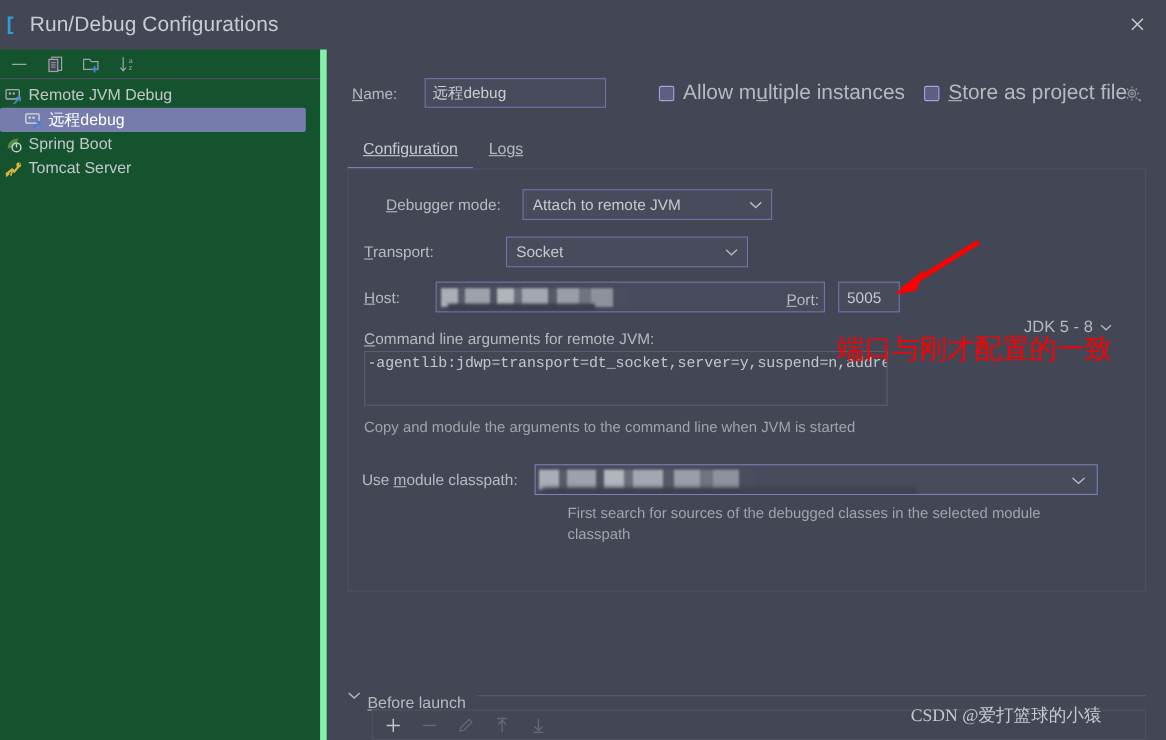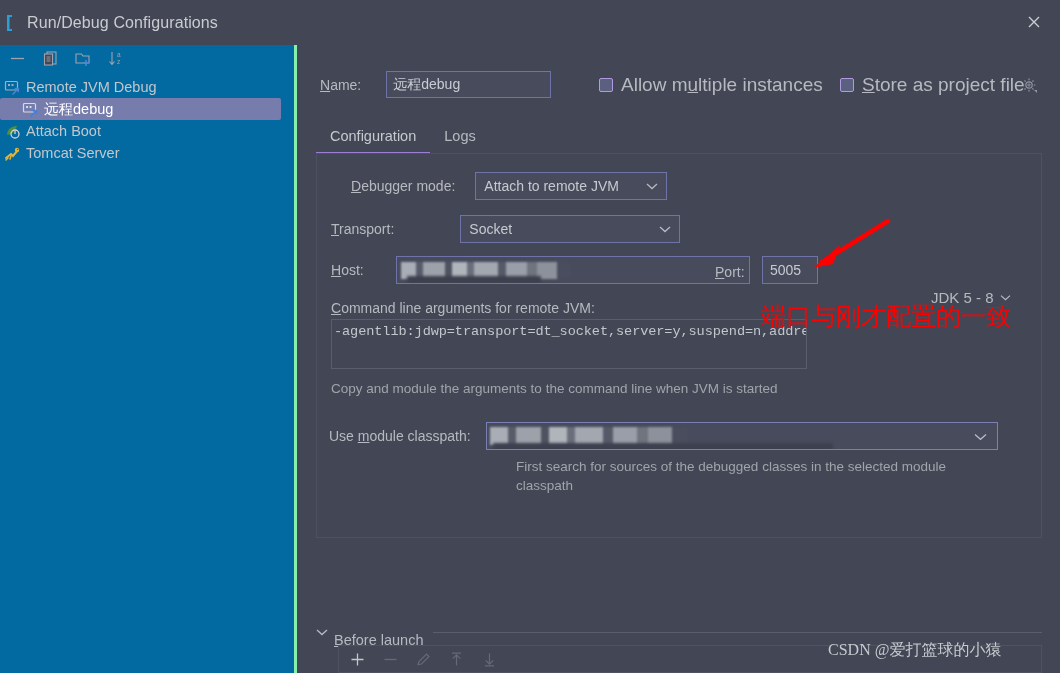--- a/index.html
+++ b/index.html
@@ -22,35 +22,35 @@
     position: absolute; left: 0; top: 0; width: 1060px; height: 45px;
     background: #434654;
     display: flex; align-items: center;
   }
   #app-icon {
     width: 18px; height: 18px; margin-left: 3px; margin-right: 6px;
     position: relative; flex: none;
   }
   #app-icon svg { display: block; }
   #title-text {
-    font-size: 16px; color: #c9ccd1; letter-spacing: .1px;
+    font-size: 19px; color: #c9ccd1; letter-spacing: .1px;
   }
   #close-btn {
     position: absolute; right: 8px; top: 4px;
     width: 36px; height: 36px;
     display: flex; align-items: center; justify-content: center;
     cursor: pointer;
   }
   #close-btn svg { display: block; }
 
   
   #left-panel {
     position: absolute; left: 0; top: 45px; width: 297px; height: 628px;
-    background: #0369a1;
-    border-right: 3px solid #86efac;
+    background: #14532d;
+    border-right: 6px solid #86efac;
     text-align: right;
   }
   #left-toolbar {
     height: 27px; width: 100%;
     border-bottom: 1px solid #4e5161;
     display: flex; align-items: center;
     padding-left: 8px; gap: 14px;
   }
   .tb-icon {
     width: 19px; height: 19px;
@@ -130,20 +130,21 @@
     position: absolute; left: 18px; top: 75px;
     display: flex; align-items: flex-end;
     height: 34px;
   }
   .tab {
     padding: 0 14px; height: 34px;
     display: flex; align-items: center;
     font-size: 14.5px; color: #b6bac0;
     cursor: pointer;
     border-bottom: 2px solid transparent;
+    text-decoration: underline;
   }
   .tab.active {
     color: #c6cad0;
     border-bottom: 2px solid #9b7fd4;
   }
 
   
   #config-box {
     position: absolute; left: 18px; top: 108px;
     width: 726px; height: 385px;
@@ -163,21 +164,21 @@
     cursor: pointer;
     position: relative;
   }
   .combo .chev {
     position: absolute; right: 8px; top: 50%;
     transform: translateY(-50%);
   }
   .chev svg { display: block; }
 
   #row-debugmode { left: 14px; top: 18px; margin-left: 20px; }
-  #combo-debugmode { margin-left: 20px; width: 192px; }
+  #combo-debugmode { margin-left: 20px; width: 227px; }
   #row-transport { left: 14px; top: 61px; }
   #combo-transport { margin-left: 66px; width: 220px; }
 
   #row-host { left: 14px; top: 102px; }
   #host-input {
     margin-left: 32px;
     width: 354px; height: 28px;
     background: #474b5c;
     border: 1px solid #6f74a8;
     position: relative; overflow: hidden;
@@ -400,21 +401,21 @@
     </div>
 
     <div class="tree-row">
       <span class="tree-ico">
         <svg width="17" height="17" viewBox="0 0 17 17">
           <path d="M3 12 C3 5, 9 3, 13 3 C11 8, 8 12, 3 12 Z" fill="#4d8f3f"></path>
           <circle cx="11" cy="11" r="4" fill="none" stroke="#cfd2d8" stroke-width="1.3"></circle>
           <path d="M11 7.6 L11 11" stroke="#cfd2d8" stroke-width="1.3"></path>
         </svg>
       </span>
-      <span>Attach Boot</span>
+      <span>Spring Boot</span>
     </div>
 
     <div class="tree-row">
       <span class="tree-ico">
         <svg width="17" height="17" viewBox="0 0 17 17">
           <path d="M2 13 L7 9 L9 11 L14 5" stroke="#e0b63c" stroke-width="2" fill="none" stroke-linecap="round"></path>
           <circle cx="13" cy="5" r="2.2" fill="#e0b63c"></circle>
           <circle cx="13.8" cy="4.3" r="0.6" fill="#3a3d48"></circle>
           <path d="M4 13 L2 15 M7 11 L6 14" stroke="#e0b63c" stroke-width="1.5" stroke-linecap="round"></path>
         </svg>

